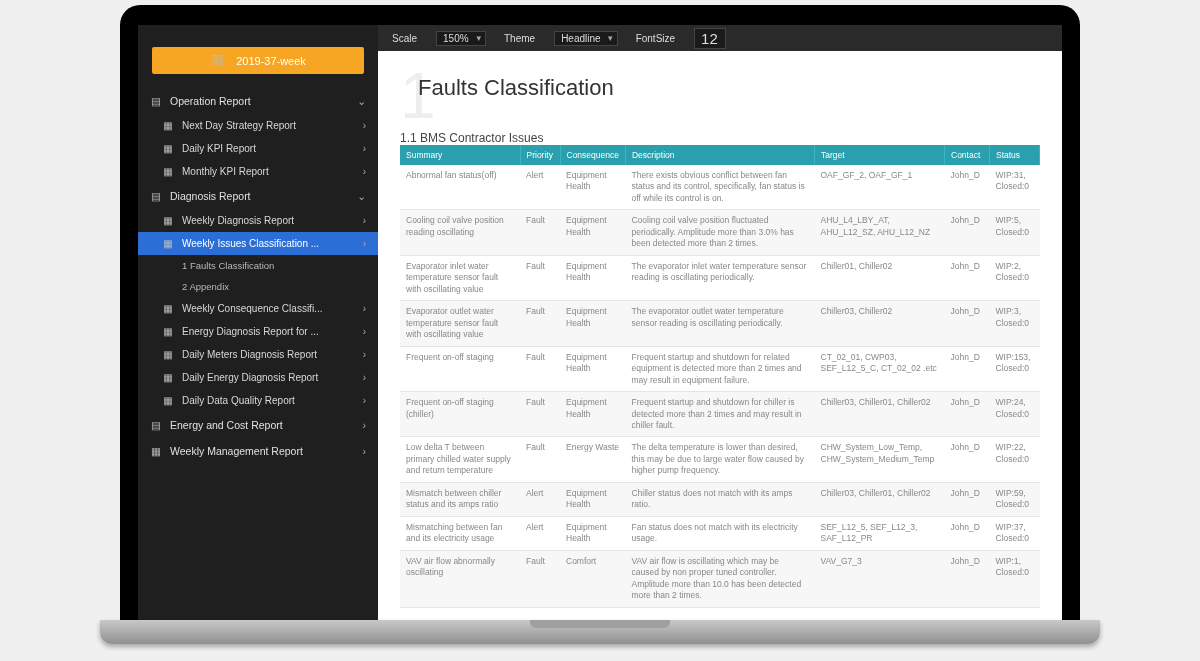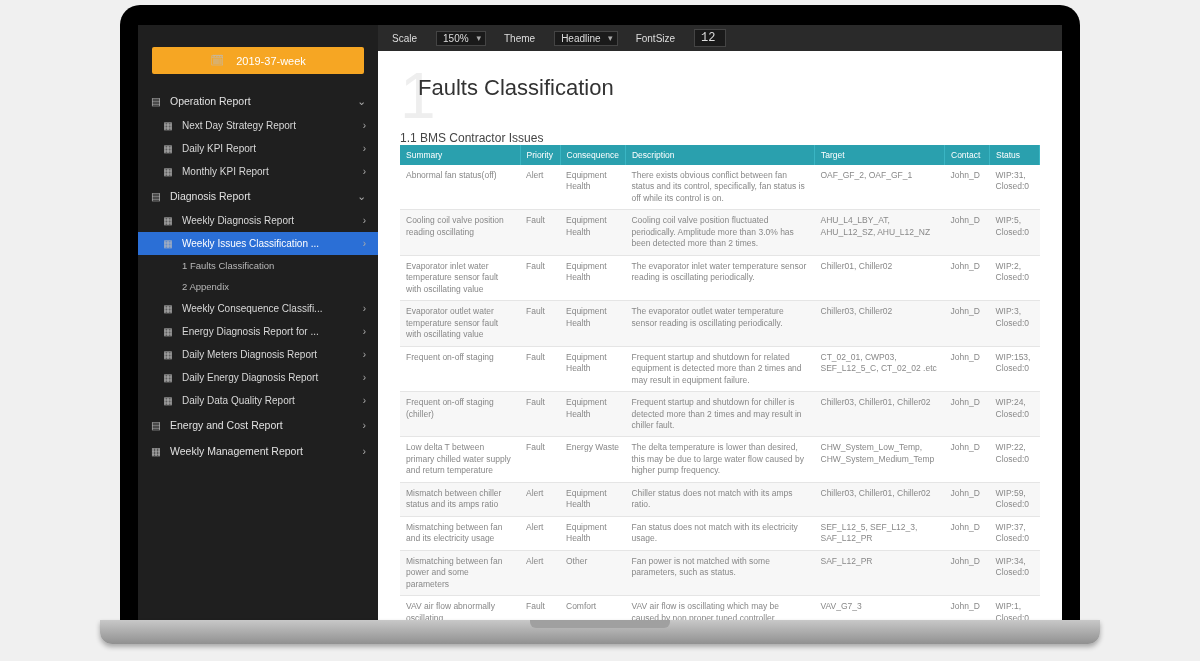--- a/index.html
+++ b/index.html
@@ -128,24 +128,23 @@
     font-size:10px;
     padding:1px 16px 1px 6px;
     position:relative;
     min-width:50px;
   }
   .sel::after{content:"▾";position:absolute;right:4px;top:1px;color:#aaa;font-size:9px;}
   .inp {
     background:#1a1a1a;
     border:1px solid #444;
     color:#ddd;
-    font-size:12px;
+    font-size:15px;
     padding:1px 6px;
     width:32px;
-    font-family:Liberation Mono, monospace;
   }
   .doc {
     flex:1;
     overflow:auto;
     background:#fff;
     padding: 24px 22px;
   }
   .big-num {
     position:absolute;
     font-size:64px;
@@ -399,29 +398,20 @@
               <tr>
                 <td>Mismatching between fan and its electricity usage</td>
                 <td>Alert</td>
                 <td>Equipment Health</td>
                 <td>Fan status does not match with its electricity usage.</td>
                 <td>SEF_L12_5, SEF_L12_3, SAF_L12_PR</td>
                 <td>John_D</td>
                 <td>WIP:37, Closed:0</td>
               </tr>
               <tr>
-                <td>Mismatching between fan power and some parameters</td>
-                <td>Alert</td>
-                <td>Other</td>
-                <td>Fan power is not matched with some parameters, such as status.</td>
-                <td>SAF_L12_PR</td>
-                <td>John_D</td>
-                <td>WIP:34, Closed:0</td>
-              </tr>
-              <tr>
                 <td>VAV air flow abnormally oscillating</td>
                 <td>Fault</td>
                 <td>Comfort</td>
                 <td>VAV air flow is oscillating which may be caused by non proper tuned controller. Amplitude more than 10.0 has been detected more than 2 times.</td>
                 <td>VAV_G7_3</td>
                 <td>John_D</td>
                 <td>WIP:1, Closed:0</td>
               </tr>
             </tbody>
         </table>

